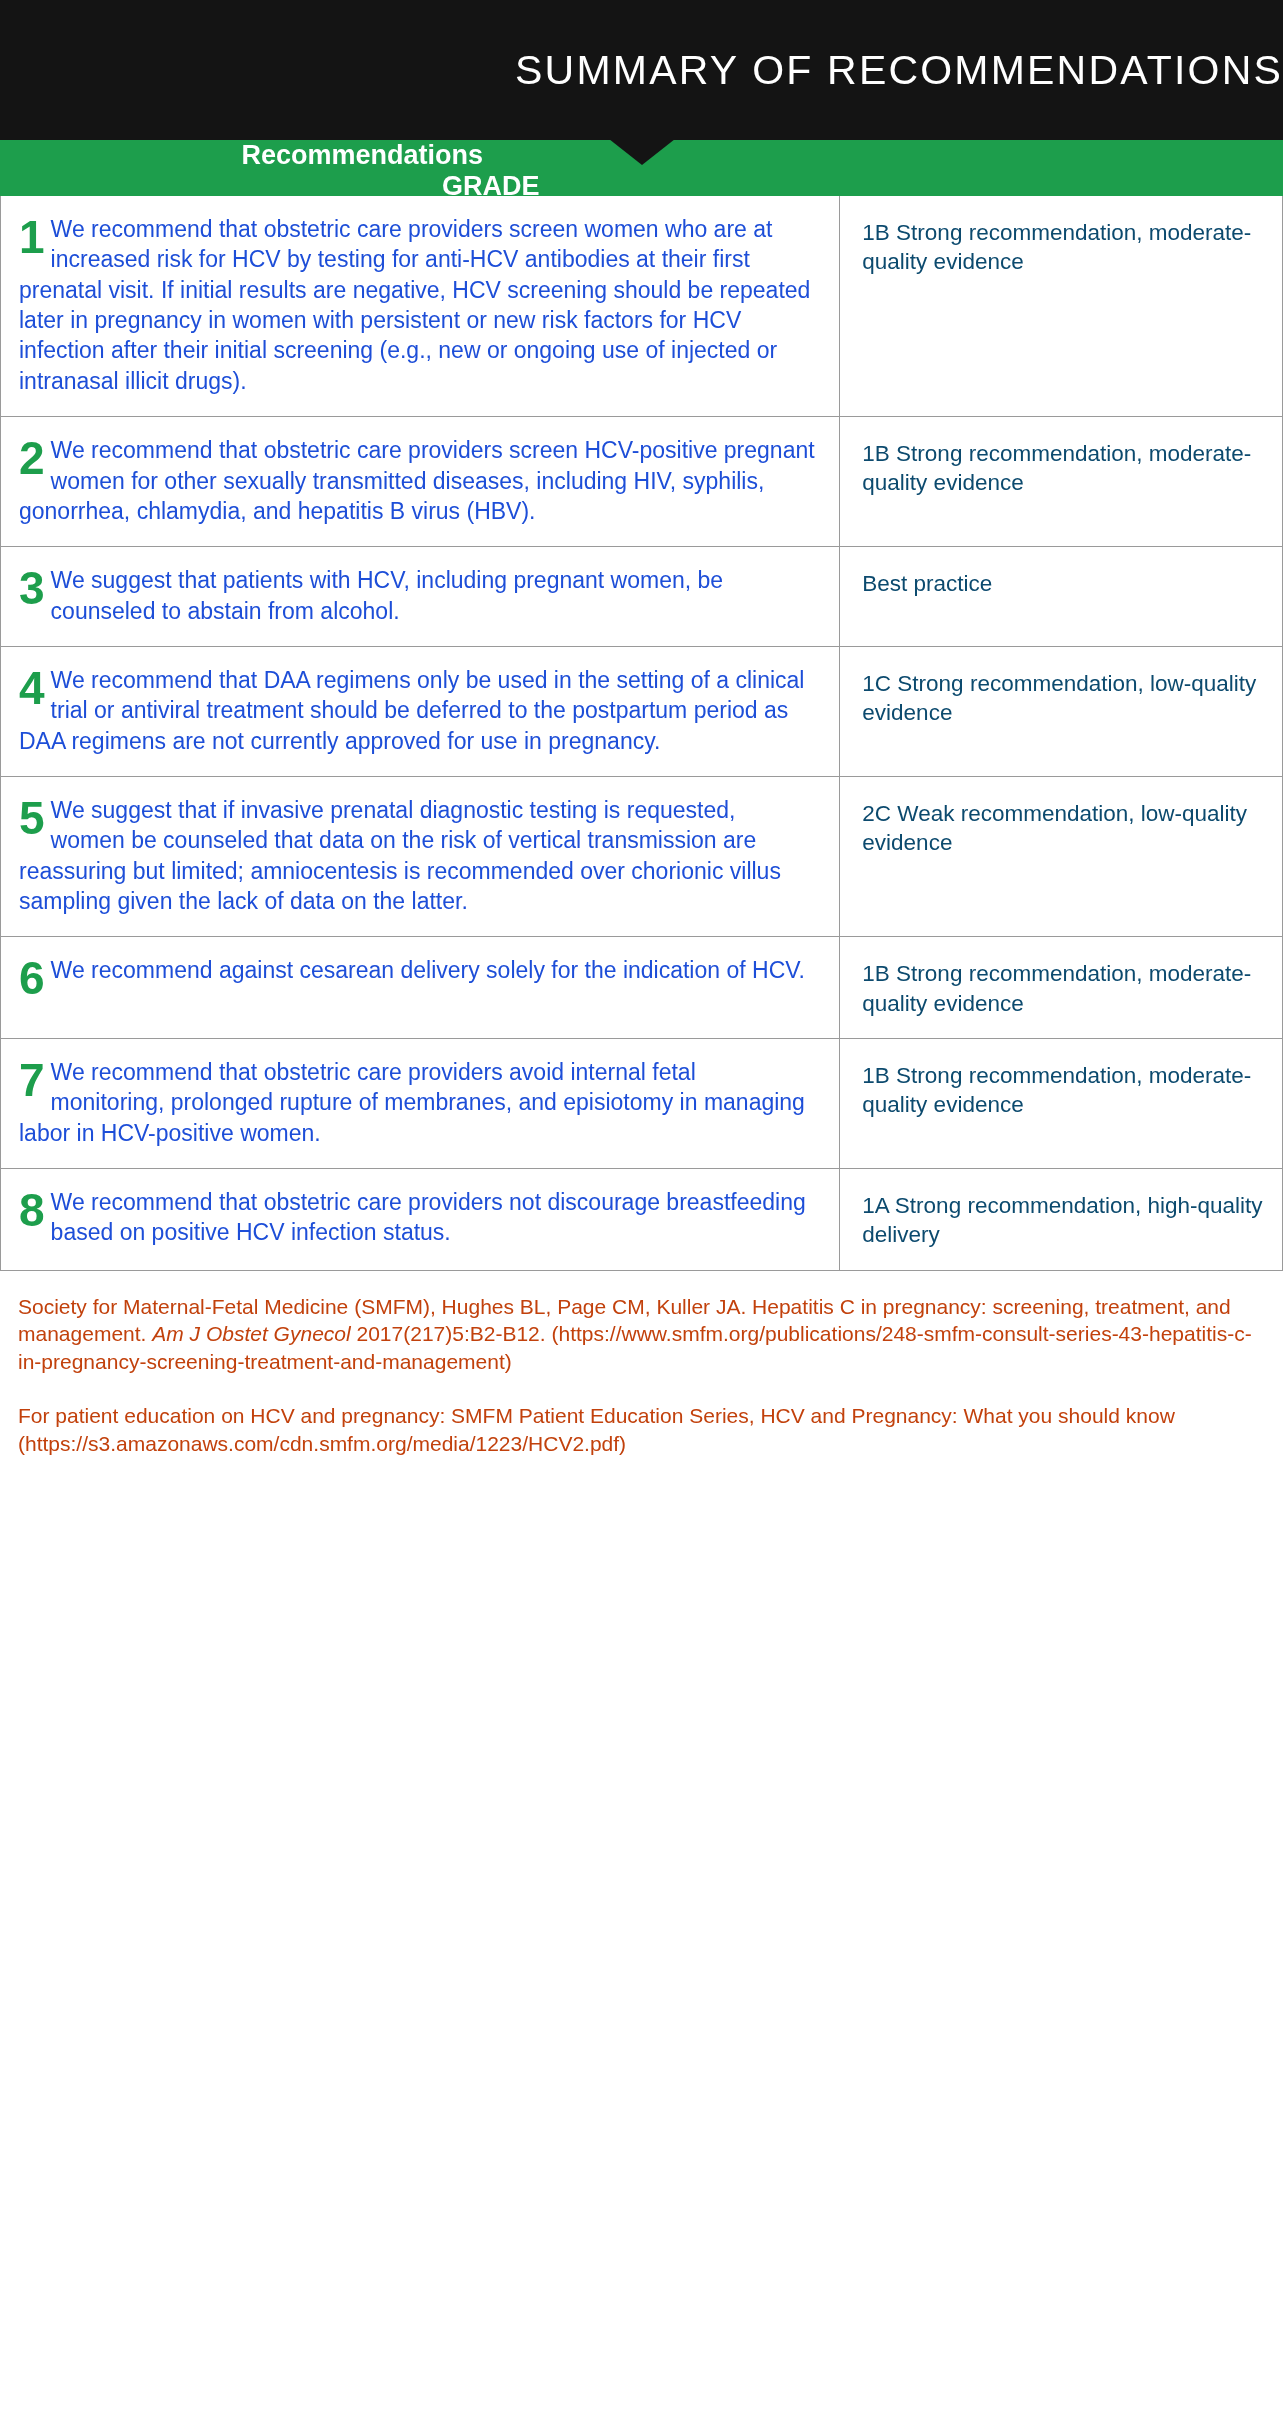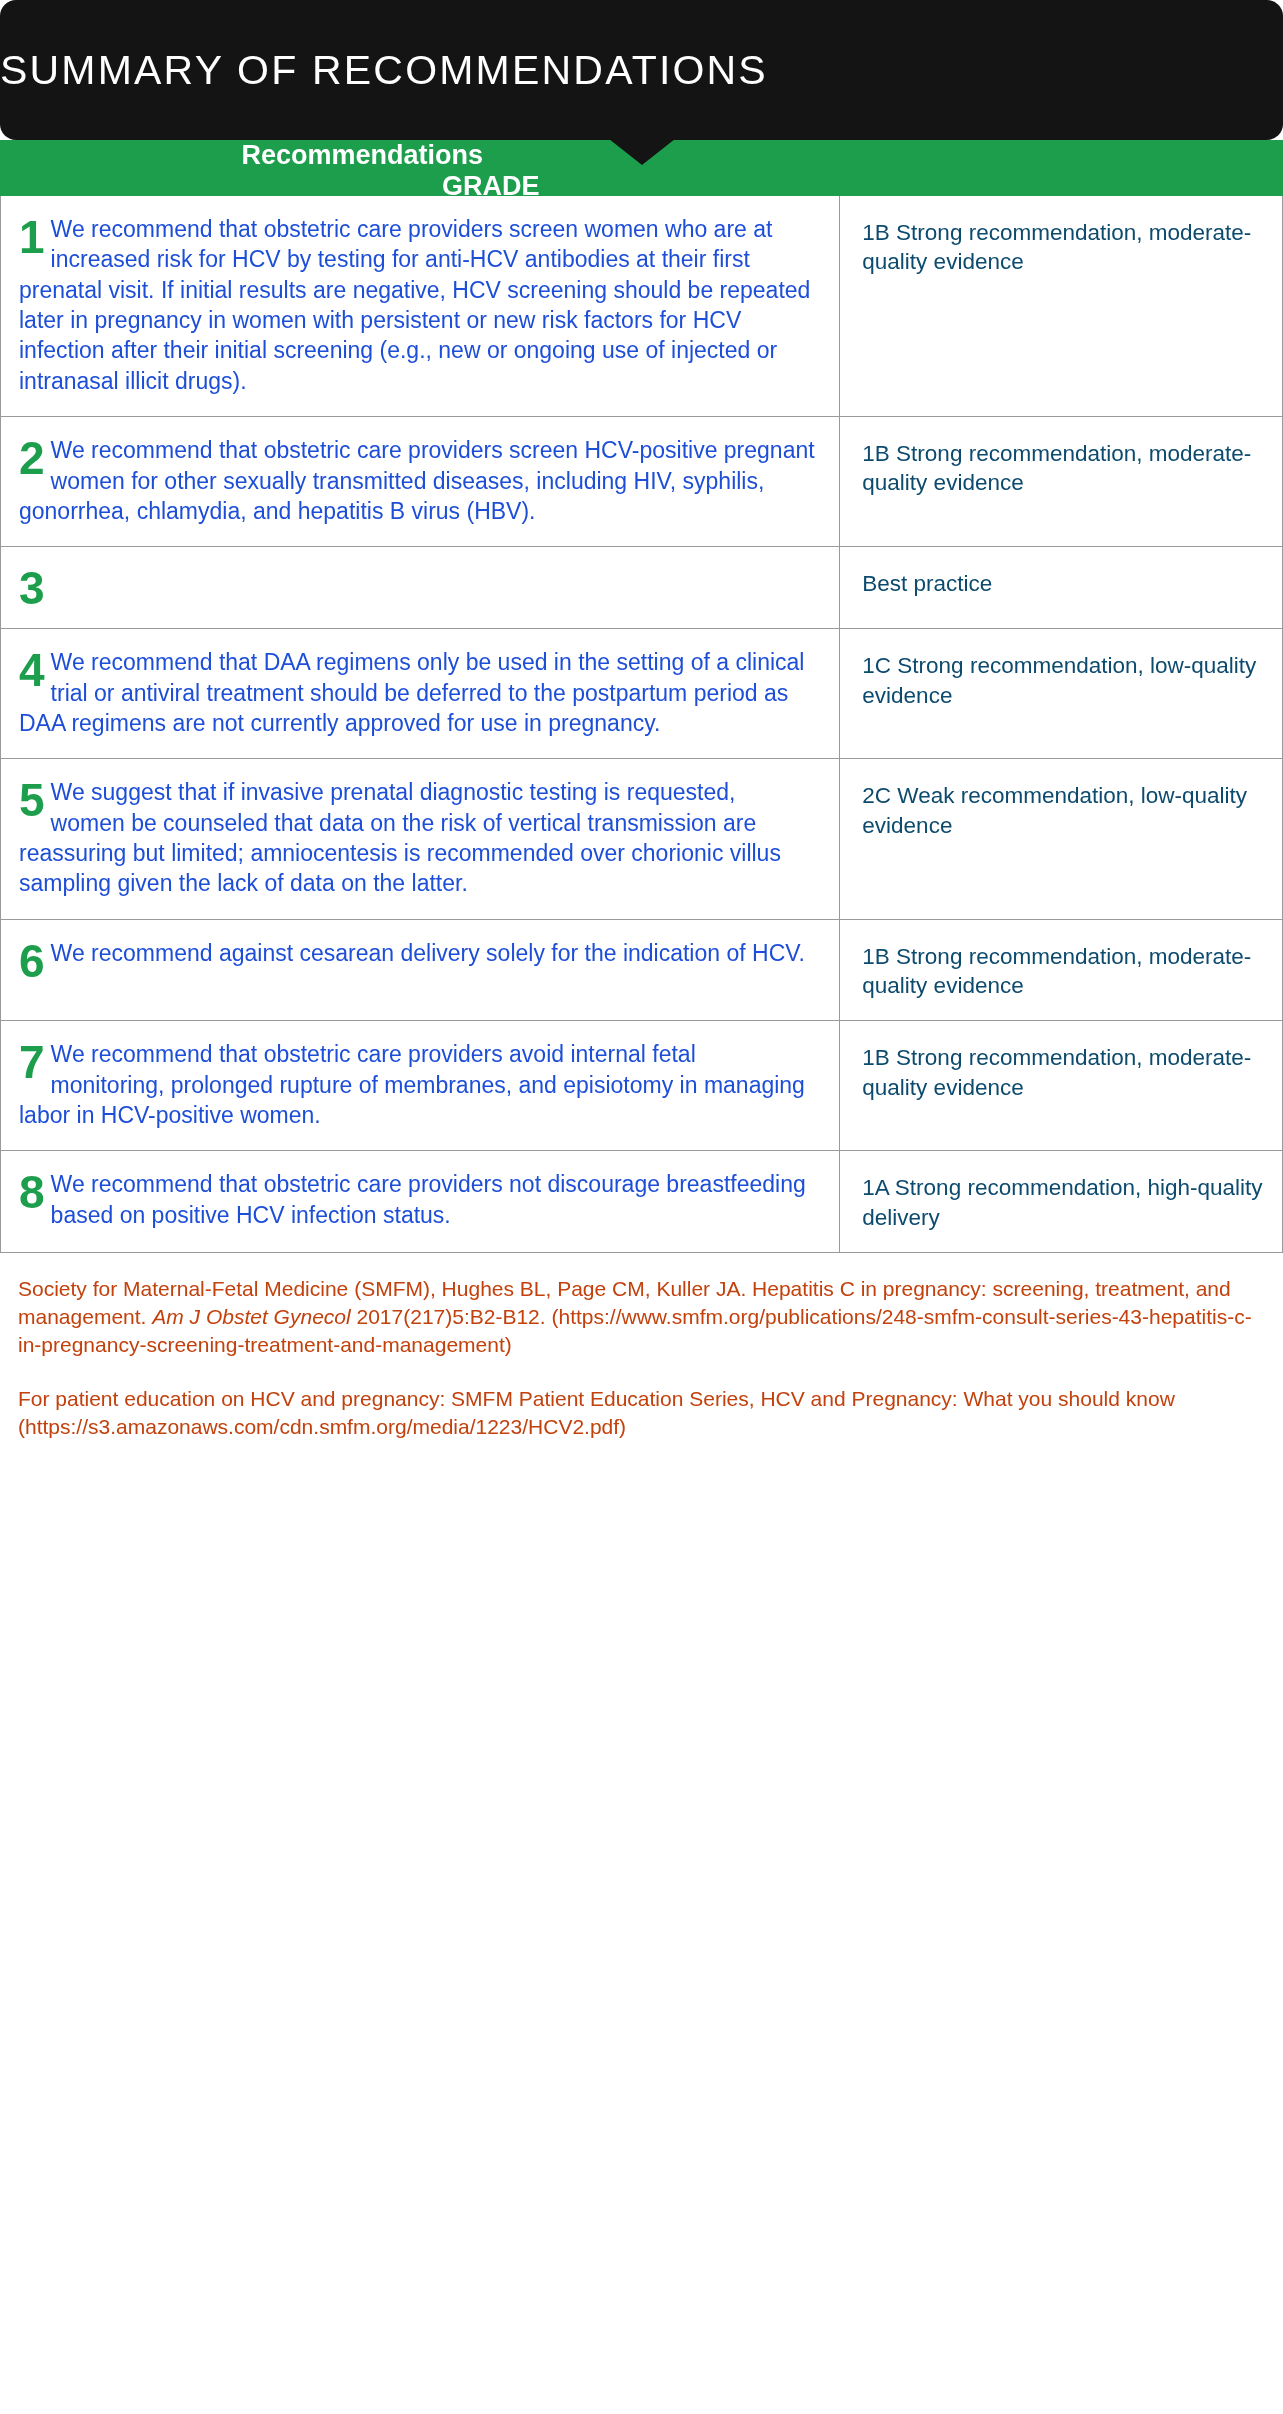--- a/index.html
+++ b/index.html
@@ -19,23 +19,22 @@
     position: relative;
     background: #ffffff;
   }
 
   
   .title-banner {
     background: #141414;
     height: 140px;
     display: flex;
     align-items: center;
-    justify-content: flex-start;
-    position: relative;
-    border-radius: 16px;
+    justify-content: flex-end;
+    position: relative;
   }
   .title-banner .title-text {
     color: #ffffff;
     font-size: 41px;
     letter-spacing: 2.2px;
     font-weight: 400;
     text-align: center;
     font-family: "Liberation Sans", sans-serif;
   }
 
@@ -151,20 +150,21 @@
       <div class="cell-rec">
         <span class="num">2</span>
         <span class="rec-text">We recommend that obstetric care providers screen HCV-positive pregnant women for other sexually transmitted diseases, including HIV, syphilis, gonorrhea, chlamydia, and hepatitis B virus (HBV).</span>
       </div>
       <div class="cell-grade">1B Strong recommendation, moderate-quality evidence</div>
     </div>
 
     <div class="row">
       <div class="cell-rec">
         <span class="num">3</span>
+        <span class="rec-text">We suggest that patients with HCV, including pregnant women, be counseled to abstain from alcohol.</span>
       </div>
       <div class="cell-grade">Best practice</div>
     </div>
 
     <div class="row">
       <div class="cell-rec">
         <span class="num">4</span>
         <span class="rec-text">We recommend that DAA regimens only be used in the setting of a clinical trial or antiviral treatment should be deferred to the postpartum period as DAA regimens are not currently approved for use in pregnancy.</span>
       </div>
       <div class="cell-grade">1C Strong recommendation, low-quality evidence</div>

